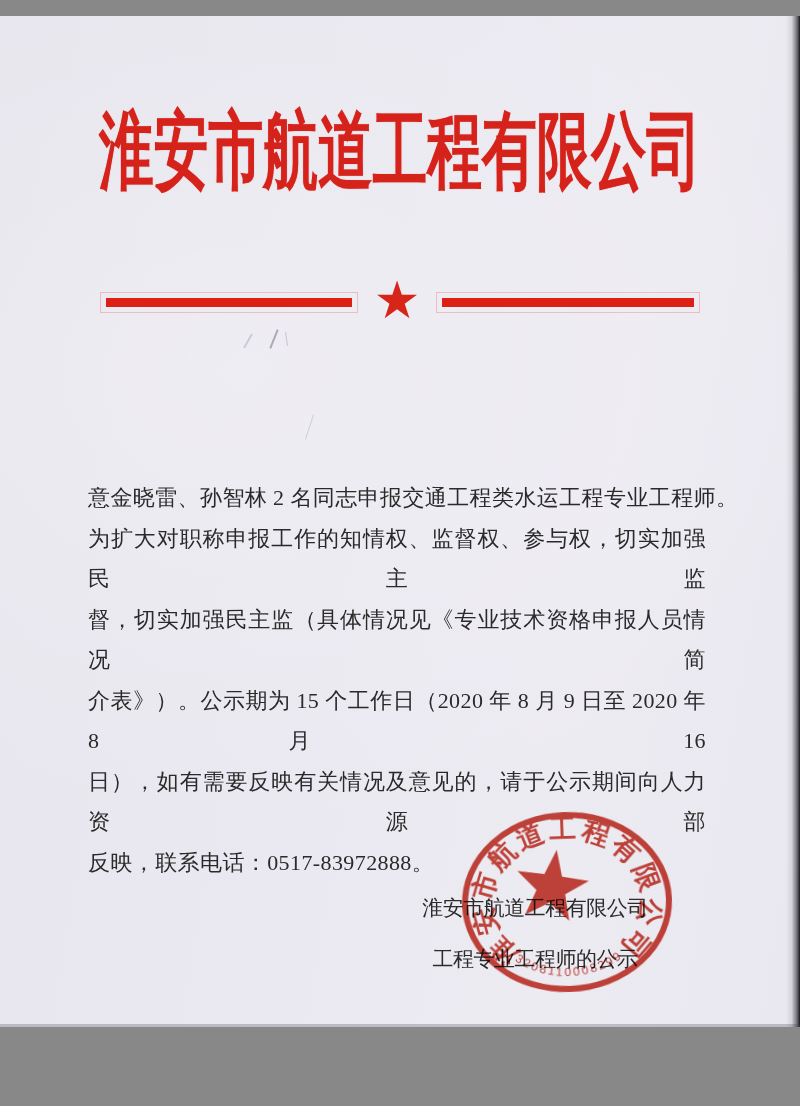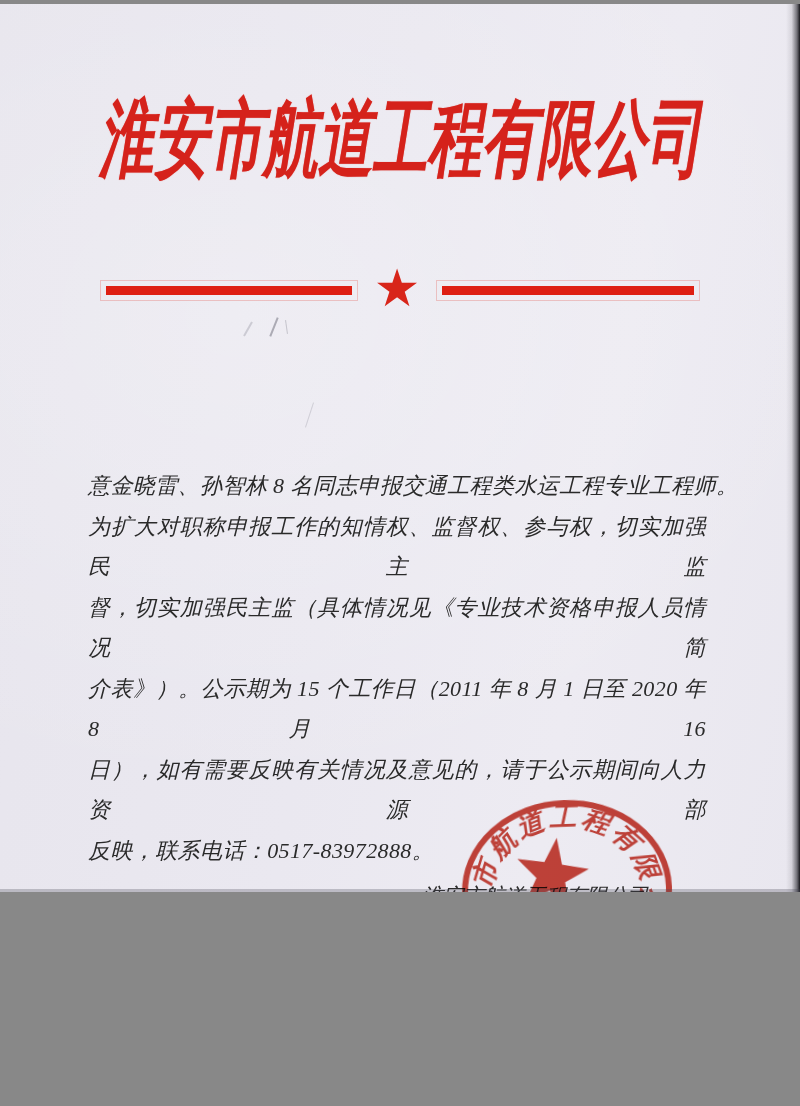--- a/index.html
+++ b/index.html
@@ -1,25 +1,24 @@
 <!DOCTYPE html>
 <html><head>
 <meta charset="utf-8">
 <style>
   html,body{margin:0;padding:0;background:#888;}
   .page{
     position:relative;
-    width:800px;height:888px;
-    margin:4px auto;
+    width:800px;height:1011px;
+    margin:16px auto;
     overflow:hidden;
     font-family:"Liberation Serif","DejaVu Serif",serif;
     background:
       radial-gradient(ellipse 900px 700px at 30% 35%, rgba(255,255,255,0.25), rgba(255,255,255,0) 70%),
       linear-gradient(100deg,#e7e5ed 0%,#eae8f0 45%,#edebf2 72%,#e9e7ef 100%);
-    font-style: italic;
   }
   
   .edge-right{position:absolute;top:0;right:0;bottom:0;width:14px;
     background:linear-gradient(to right,rgba(20,20,26,0) 0%,rgba(20,20,26,0.10) 40%,rgba(16,16,22,0.55) 78%,#15151a 100%);}
   .edge-bottom{position:absolute;left:0;right:0;bottom:0;height:3px;background:rgba(70,70,82,0.28);}
 
   
   .letterhead{position:absolute;top:92px;left:0;width:100%;text-align:center;}
   .letterhead .inner{
     display:inline-block;
@@ -88,24 +87,24 @@
   <div class="divider">
     <div class="rule left"></div>
     <div class="star">★</div>
     <div class="rule right"></div>
   </div>
 
   <div class="title">
   </div>
 
   <div class="bodytext">
-    <div class="line">意金晓雷、孙智林 8 名同志申报交通工程类水运工程专业工程师。</div>
+    <div class="line">意金晓雷、孙智林 2 名同志申报交通工程类水运工程专业工程师。</div>
     <div class="line j">为扩大对职称申报工作的知情权、监督权、参与权，切实加强民主监</div>
     <div class="line j">督，切实加强民主监（具体情况见《专业技术资格申报人员情况简</div>
-    <div class="line j">介表》）。公示期为 15 个工作日（2011 年 8 月 1 日至 2020 年 8 月 16</div>
+    <div class="line j">介表》）。公示期为 15 个工作日（2020 年 8 月 9 日至 2020 年 8 月 16</div>
     <div class="line j">日），如有需要反映有关情况及意见的，请于公示期间向人力资源部</div>
     <div class="line">反映，联系电话：0517-83972888。</div>
   </div>
 
   <div class="signature">
     <div class="sig-company">淮安市航道工程有限公司</div>
     <div class="sig-date">工程专业工程师的公示</div>
   </div>
 
   <svg class="seal" viewBox="0 0 222 190">

